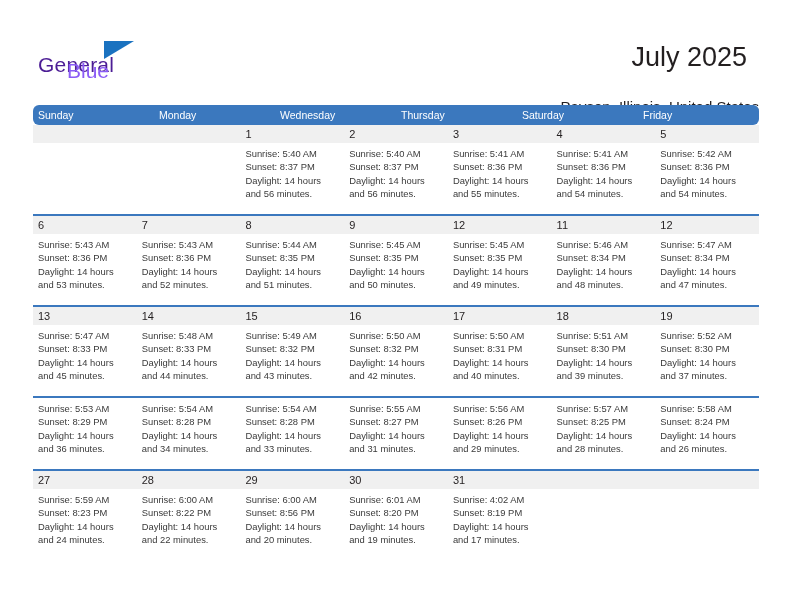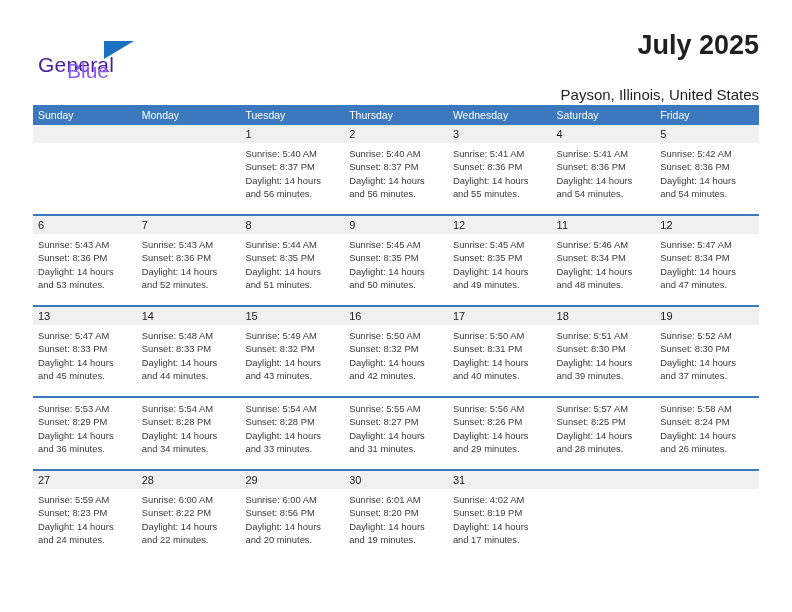--- a/index.html
+++ b/index.html
@@ -66,22 +66,22 @@
   .title-block {
     position: absolute;
     right: 0;
     top: 0;
     text-align: right;
   }
   .cal-title {
     font-size: 27px;
     color: #231f20;
     line-height: 34px;
-    font-weight: bold;
-    margin: 0;
+    font-weight: normal;
+    margin: 12px;
     white-space: nowrap;
   }
   .cal-subtitle {
     font-size: 15px;
     color: #231f20;
     line-height: 22px;
     margin: 22px 0 0 0;
     white-space: nowrap;
   }
 
@@ -89,20 +89,21 @@
   .calendar {
     position: absolute;
     left: 33px;
     top: 105px;
     width: 726px;
   }
   .weekdays {
     display: flex;
     background: #3b78be;
     height: 20px;
+    border-radius: 6px;
   }
   .weekday {
     flex: 1 1 0;
     color: #ffffff;
     font-size: 10.5px;
     line-height: 20px;
     padding-left: 5px;
     box-sizing: border-box;
     white-space: nowrap;
     overflow: hidden;
@@ -162,23 +163,22 @@
       <h1 class="cal-title">July 2025</h1>
       <div class="cal-subtitle">Payson, Illinois, United States</div>
     </div>
 
   </div>
 
   <div class="calendar">
     <div class="weekdays">
         <div class="weekday">Sunday</div>
         <div class="weekday">Monday</div>
-        <div class="weekday">Tuesday</div>
+        <div class="weekday">Wednesday</div>
         <div class="weekday">Thursday</div>
-        <div class="weekday">Wednesday</div>
         <div class="weekday">Saturday</div>
         <div class="weekday">Friday</div>
       </div>
     <div id="weeks-container">
         <div class="week">
           <div class="week-numbers">
             <div class="daynum"></div>
             <div class="daynum"></div>
             <div class="daynum">1</div>
             <div class="daynum">2</div>

